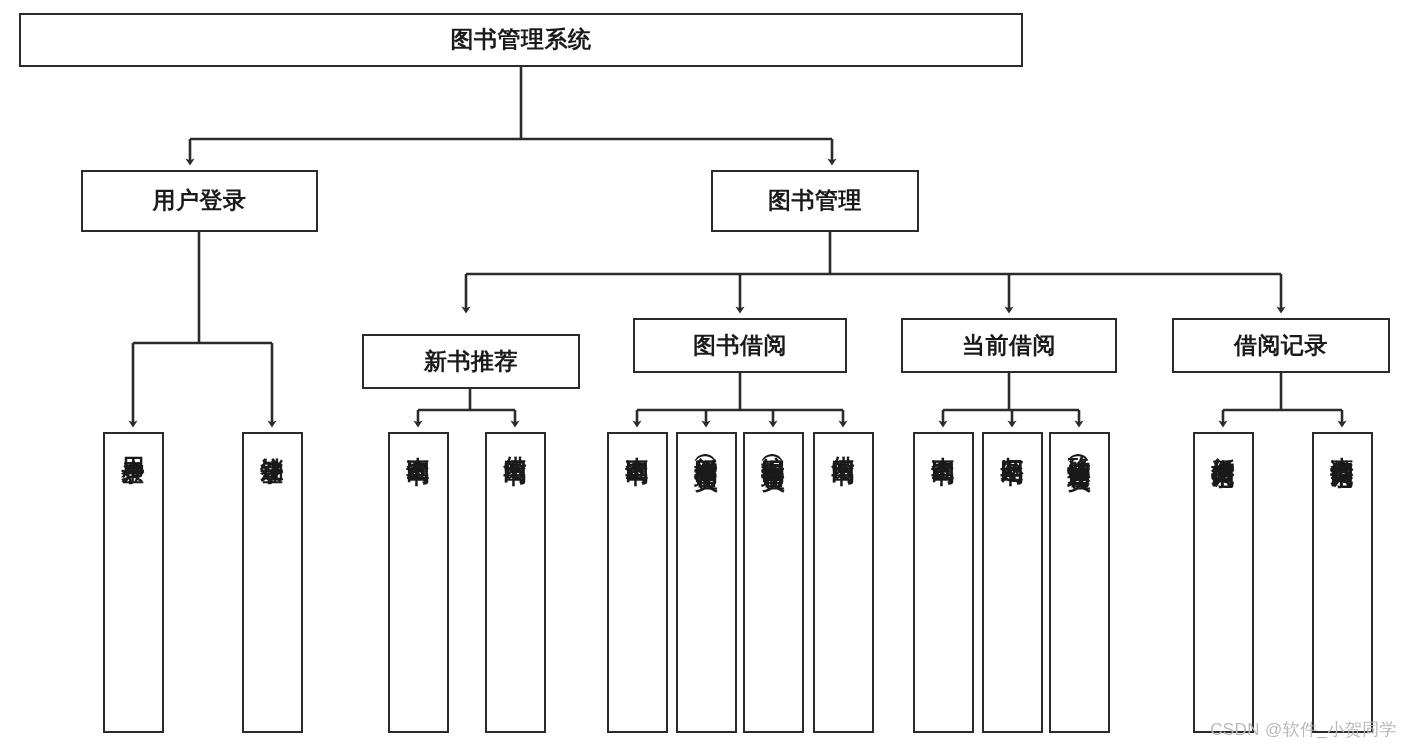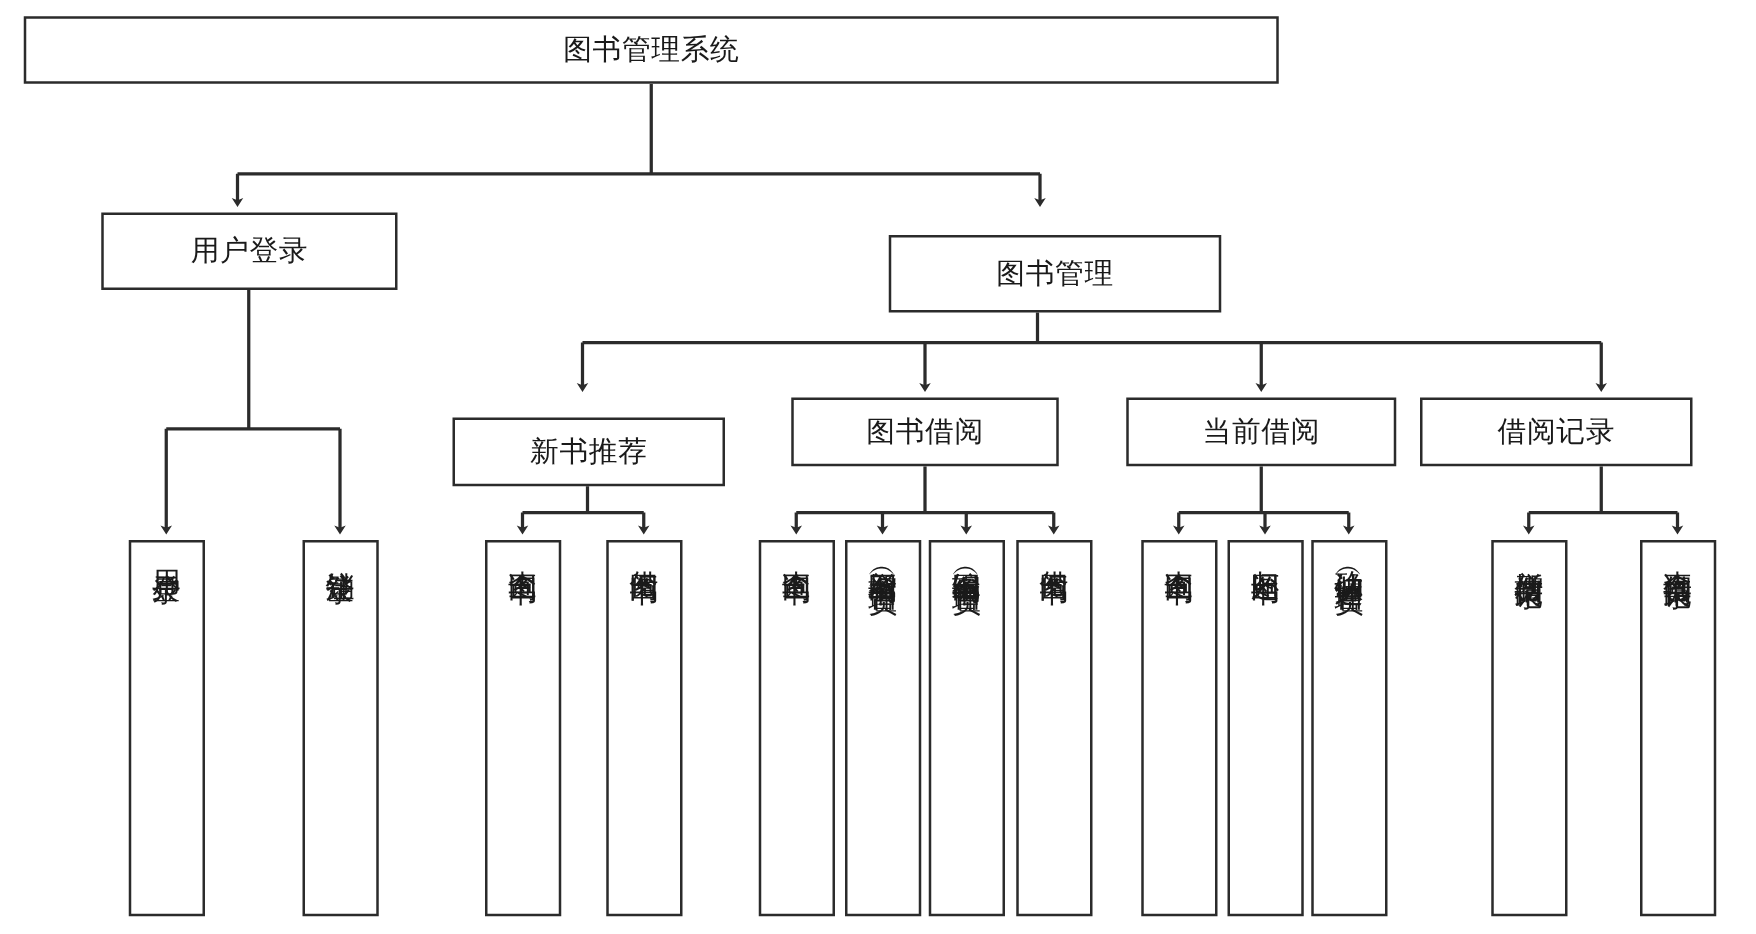--- a/index.html
+++ b/index.html
@@ -27,20 +27,21 @@
   }
   .node {
     position: absolute;
     box-sizing: border-box;
     border: 2px solid #2b2b2b;
     background: #ffffff;
     display: flex;
     align-items: center;
     justify-content: center;
     color: #1a1a1a;
+    font-weight: bold;
   }
   .node .label {
     text-align: center;
     line-height: 1.18;
     white-space: pre-wrap;
   }
   
   .node.horiz .label {
     font-size: 23px;
     letter-spacing: 0.5px;
@@ -125,34 +126,34 @@
     </g>
   </svg>
 
   <div class="node horiz" style="left:19px; top:13px; width:1004px; height:54px;">
     <span class="label">图书管理系统</span>
   </div>
 
   <div class="node horiz" style="left:81px; top:170px; width:237px; height:62px;">
     <span class="label">用户登录</span>
   </div>
-  <div class="node horiz" style="left:711px; top:188px; width:266px; height:62px;justify-content:center;">
+  <div class="node horiz" style="left:711px; top:170px; width:208px; height:62px;justify-content:center;">
     <span class="label">图书管理</span>
   </div>
 
   <div class="node horiz" style="left:362px; top:334px; width:218px; height:55px;">
     <span class="label">新书推荐</span>
   </div>
   <div class="node horiz" style="left:901px; top:318px; width:216px; height:55px;">
     <span class="label">当前借阅</span>
   </div>
   <div class="node horiz" style="left:633px; top:318px; width:214px; height:55px;">
     <span class="label">图书借阅</span>
   </div>
-  <div class="node horiz" style="left:1136px; top:318px; width:218px; height:55px;">
+  <div class="node horiz" style="left:1172px; top:318px; width:218px; height:55px;">
     <span class="label">借阅记录</span>
   </div>
 
   <div class="node vert" style="left:103px; top:432px; width:61px; height:301px;">
     <span class="label">用户登录</span>
   </div>
   <div class="node vert" style="left:242px; top:432px; width:61px; height:301px;">
     <span class="label">注销登录</span>
   </div>
 
@@ -186,13 +187,14 @@
     <span class="label">确认归还（管理员）</span>
   </div>
 
   <div class="node vert" style="left:1193px; top:432px; width:61px; height:301px;">
     <span class="label">新增借阅记录</span>
   </div>
   <div class="node vert" style="left:1312px; top:432px; width:61px; height:301px;">
     <span class="label">查询借阅记录</span>
   </div>
 
+  <div class="watermark">CSDN @软件_小贺同学</div>
 </div>
 
 </body></html>

